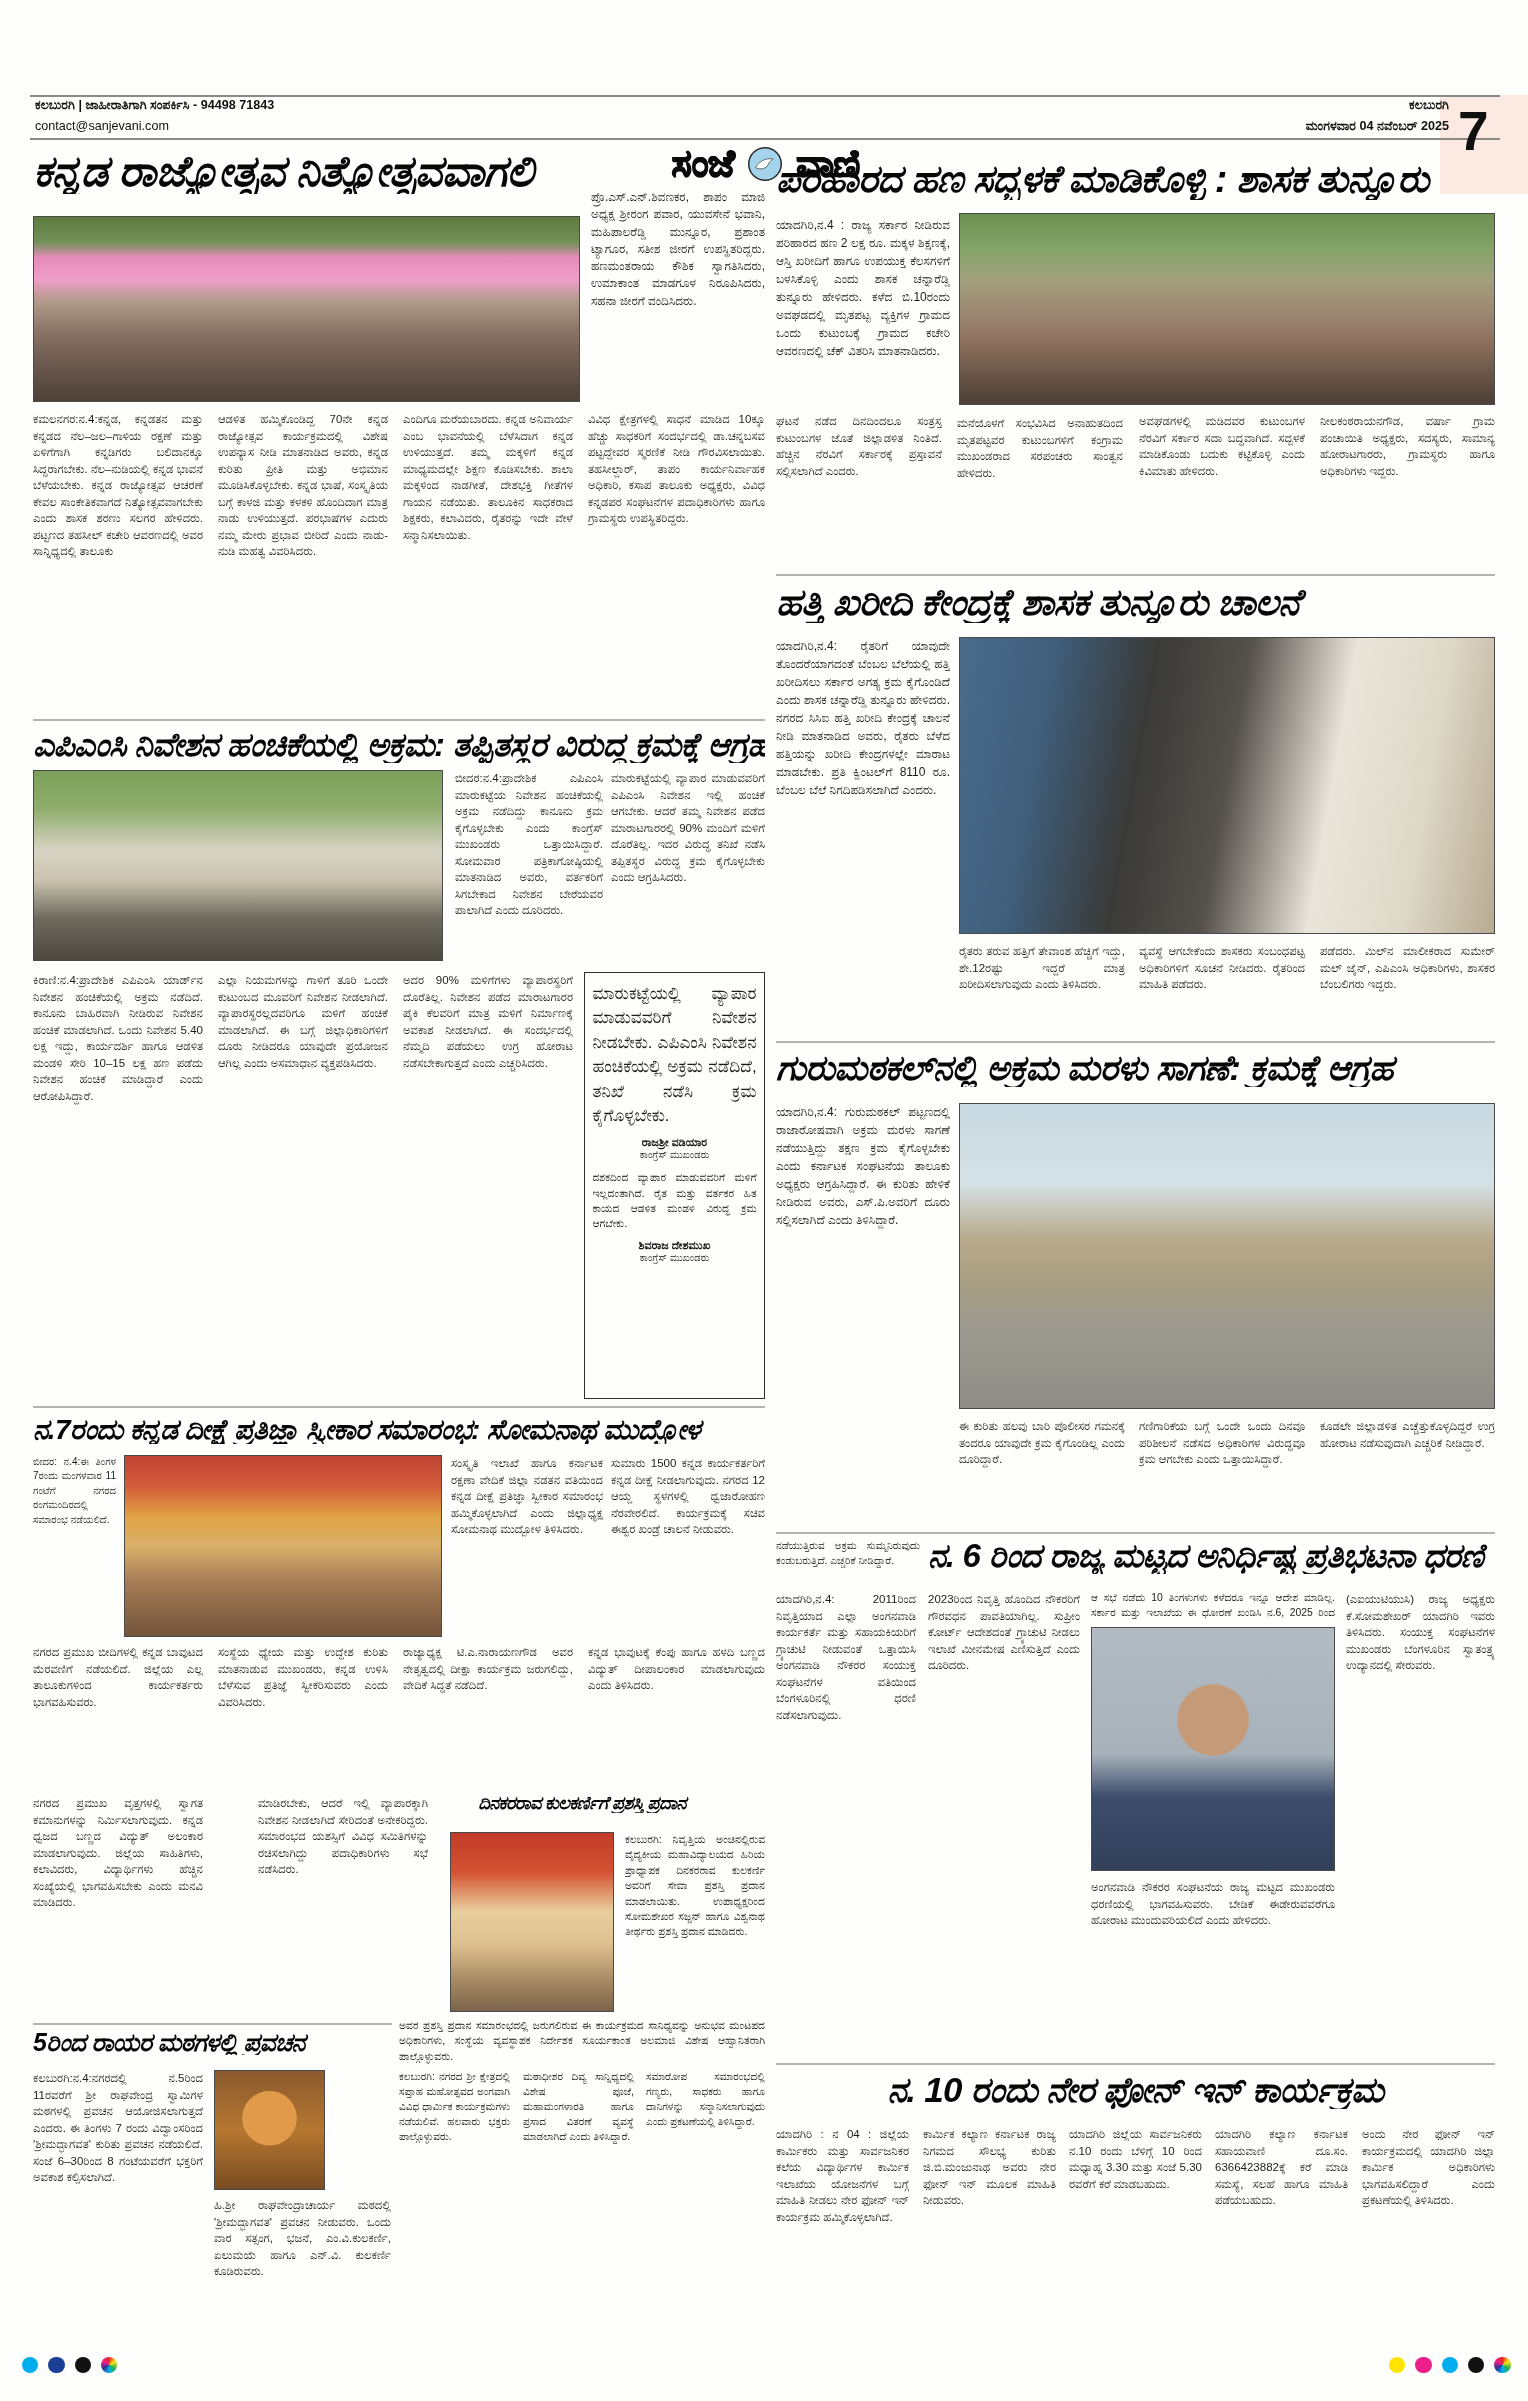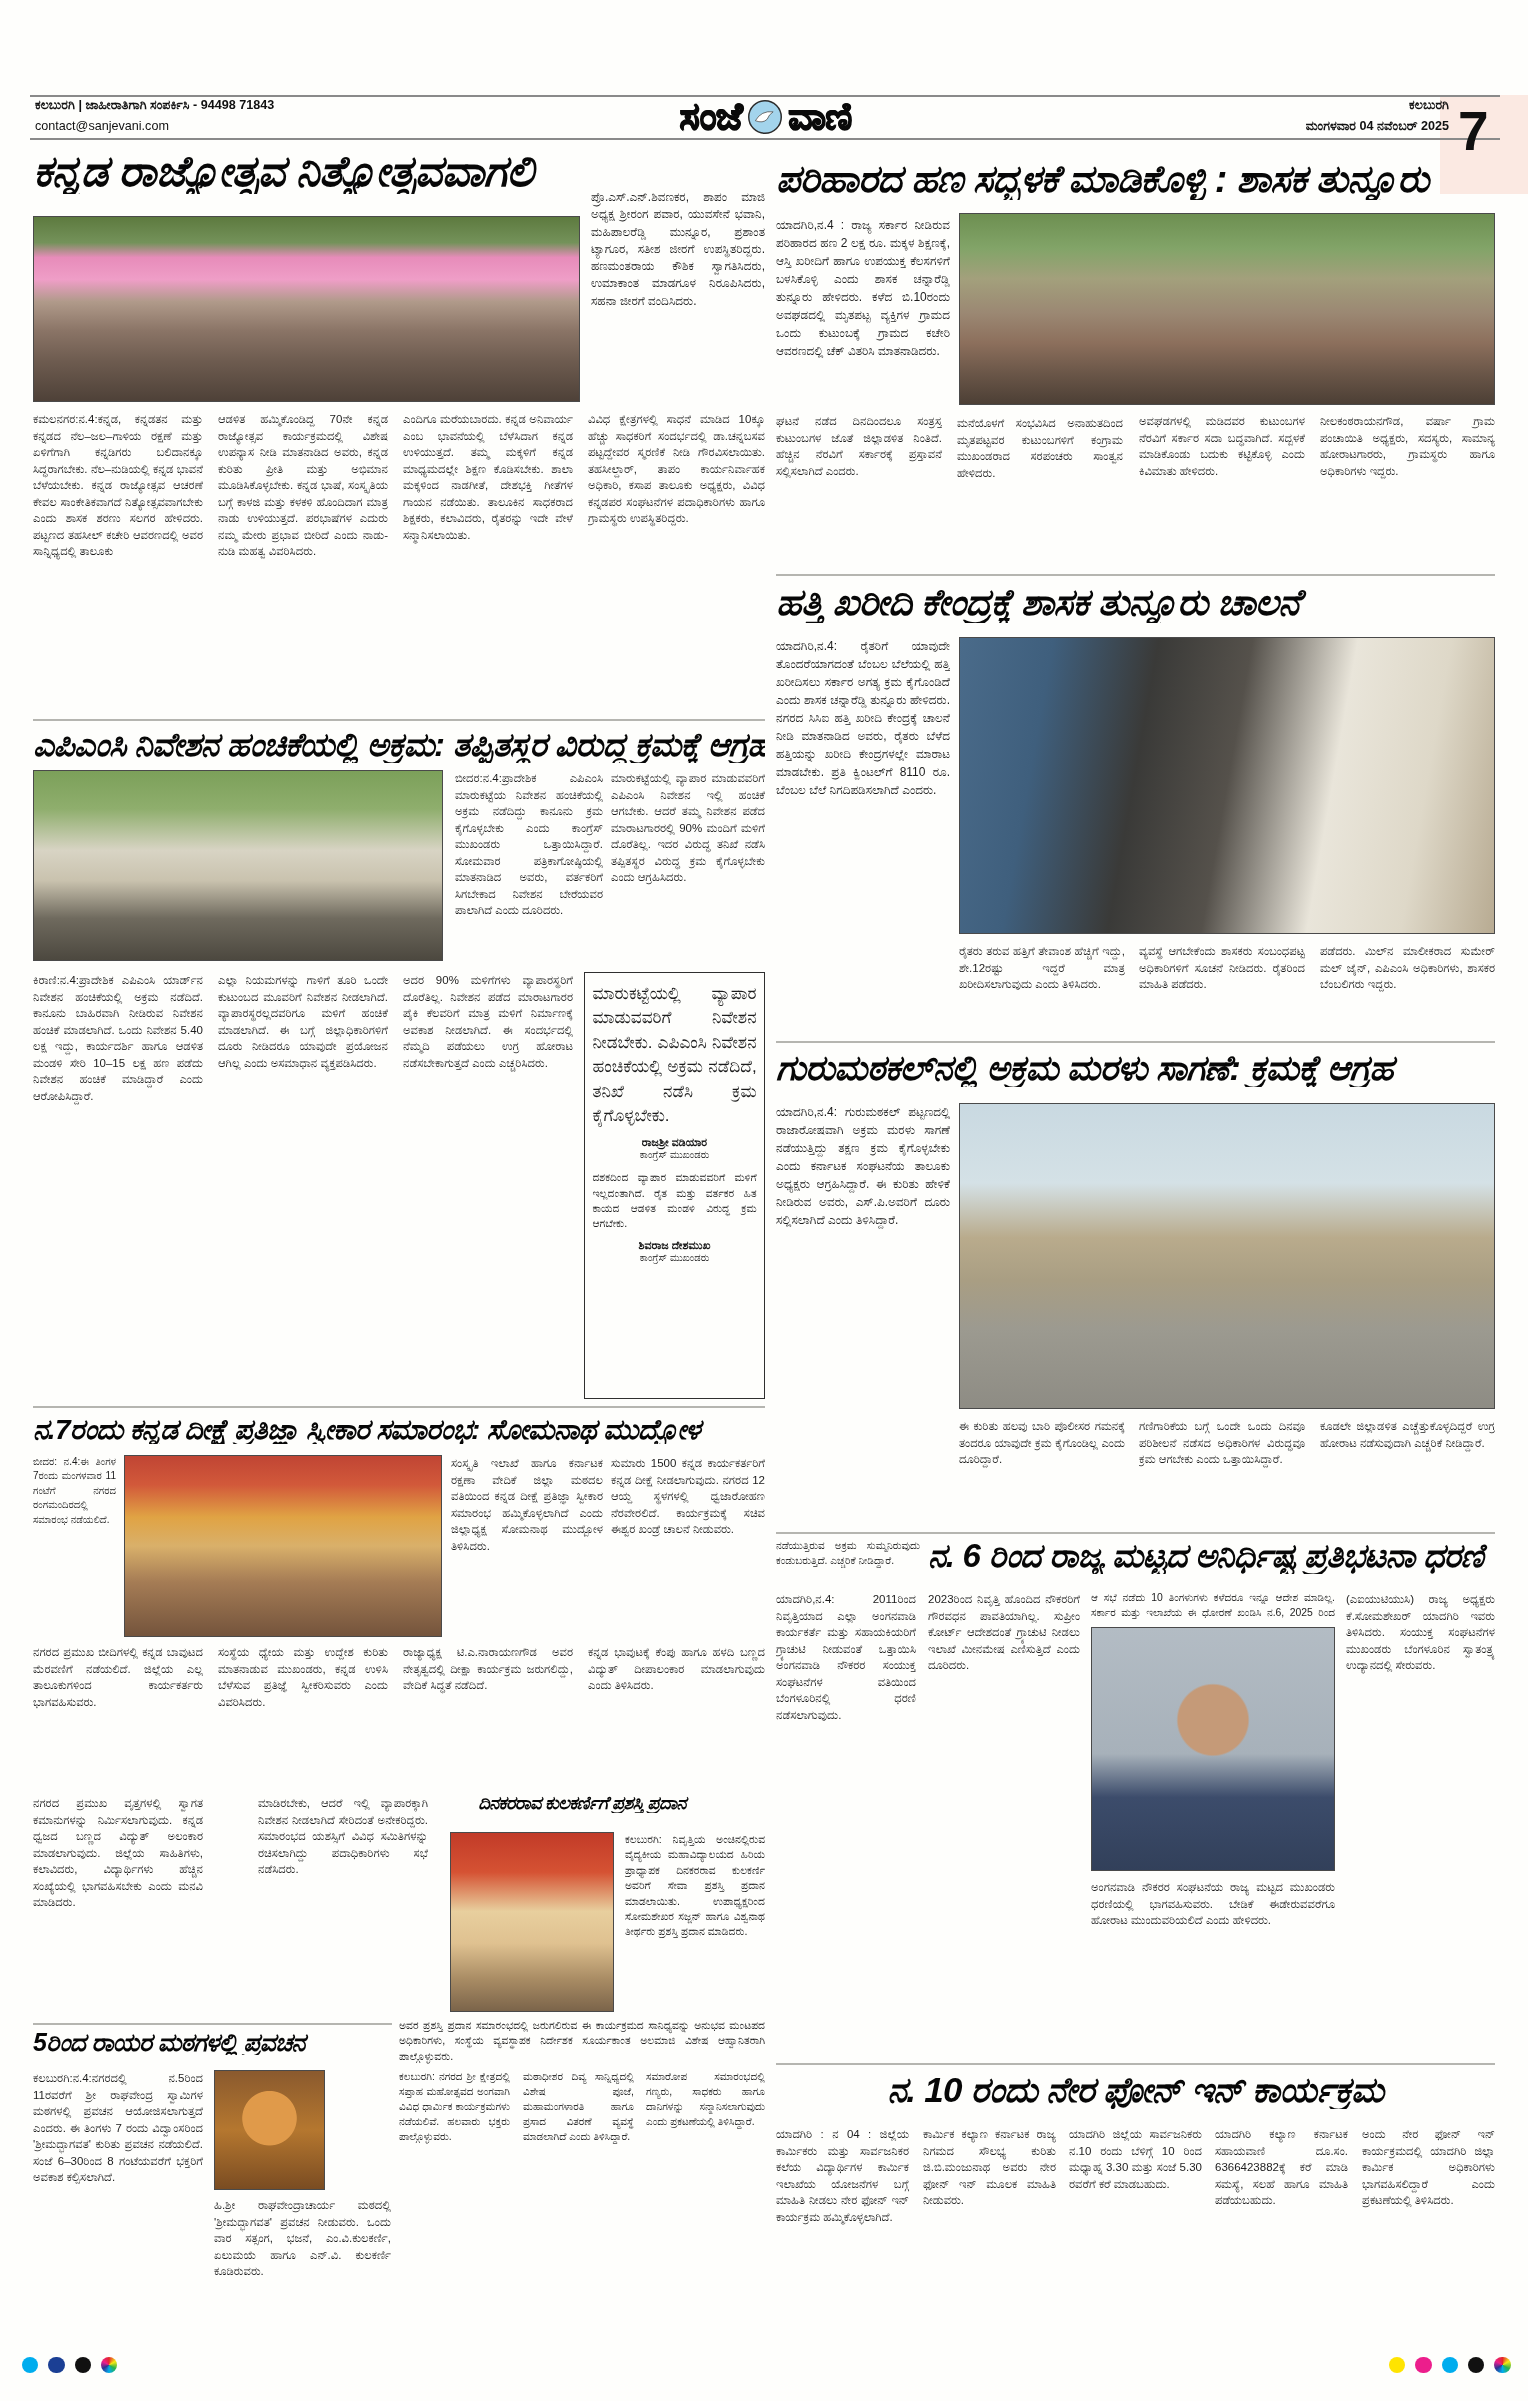--- a/index.html
+++ b/index.html
@@ -17,21 +17,21 @@
   .ph-c{background:linear-gradient(180deg,#7ca05a 0%,#8fae6d 20%,#d8d4c4 42%,#c9c2ae 58%,#6f6a5e 78%,#4c483f 100%);}
   .ph-d{background:linear-gradient(180deg,#c04534 0%,#d2593a 16%,#e0a344 34%,#d9b06a 50%,#a57c55 70%,#74543c 100%);}
   .ph-d2{background:linear-gradient(180deg,#c23b28 0%,#d55233 22%,#e8cf9e 44%,#dfc190 62%,#a98c64 82%,#7b644a 100%);}
   .ph-e{background:linear-gradient(100deg,#4a6b8a 0%,#3f5f7d 16%,#3a3a38 34%,#55514b 50%,#e9e5da 68%,#ded8c8 84%,#b8ab92 100%);}
   .ph-f{background:linear-gradient(180deg,#c9d9e1 0%,#d4e1e6 26%,#b9ab8c 44%,#a99e83 58%,#9c9a90 74%,#8e8c84 100%);}
   .ph-g{background:radial-gradient(circle at 50% 38%,#c59a78 0 18%,rgba(0,0,0,0) 19%),linear-gradient(180deg,#b3bcc4 0%,#a7b1ba 52%,#3c4c6b 70%,#32405a 100%);}
   .ph-ray{background:radial-gradient(circle at 50% 40%,#e09a4a 0 30%,rgba(0,0,0,0) 31%),linear-gradient(180deg,#8a5a2e 0%,#b5772f 50%,#7a4c22 100%);}
   .qbox{border:1.5px solid #2f2f2f;padding:9px 7.4px;box-sizing:border-box;overflow:hidden;}
   .qname{font-weight:800;text-align:center;font-size:11px;margin-top:7.4px;}
   .qtitle{text-align:center;font-size:10px;margin-bottom:9px;}
-  .mast{display:flex;align-items:center;justify-content:center;gap:6px;}
+  .mast{display:flex;align-items:center;justify-content:center;gap:14px;margin-top:47px;}
   .mast-word{font-weight:900;font-size:38px;letter-spacing:-0.7px;color:#0a0a0a;
              text-shadow:0.7px 0 #0a0a0a,-0.7px 0 #0a0a0a,0 0.7px #0a0a0a;}
   .dot{width:16.3px;height:16.3px;border-radius:50%;display:inline-block;margin-right:6.7px;}
   .pgnum{font-weight:800;font-size:55px;line-height:1;color:#101010;}
   .hdr-small{font-size:12.6px;color:#111;}
   .pinkbox{background:#fbe9e2;}
 </style>
 </head>
 <body>
 
@@ -94,21 +94,21 @@
     <div class="body-txt" style="font-size:10.7px;">ದಶಕದಿಂದ ವ್ಯಾಪಾರ ಮಾಡುವವರಿಗೆ ಮಳಿಗೆ ಇಲ್ಲದಂತಾಗಿದೆ. ರೈತ ಮತ್ತು ವರ್ತಕರ ಹಿತ ಕಾಯದ ಆಡಳಿತ ಮಂಡಳಿ ವಿರುದ್ಧ ಕ್ರಮ ಆಗಬೇಕು.</div>
     <div class="qname">ಶಿವರಾಜ ದೇಶಮುಖ</div>
     <div class="qtitle">ಕಾಂಗ್ರೆಸ್ ಮುಖಂಡರು</div>
   </div>
 
   <div class="thinrule" style="left:33px;top:1406px;width:732px;"></div>
 
   <div class="abs hl" style="left:33px;top:1415px;width:732px;font-size:28px;">ನ.7ರಂದು ಕನ್ನಡ ದೀಕ್ಷೆ ಪ್ರತಿಜ್ಞಾ ಸ್ವೀಕಾರ ಸಮಾರಂಭ: ಸೋಮನಾಥ ಮುದ್ಬೋಳ</div>
   <div class="abs body-txt" style="left:33px;top:1455px;width:83px;height:183px;font-size:10px;">ಬೀದರ: ನ.4:ಈ ತಿಂಗಳ 7ರಂದು ಮಂಗಳವಾರ 11 ಗಂಟೆಗೆ ನಗರದ ರಂಗಮಂದಿರದಲ್ಲಿ ಸಮಾರಂಭ ನಡೆಯಲಿದೆ.</div>
   <div class="abs photo ph-d" style="left:124px;top:1455px;width:318px;height:182px;"></div>
-  <div class="abs body-txt" style="left:451px;top:1455px;width:152px;height:183px;">ಸಂಸ್ಕೃತಿ ಇಲಾಖೆ ಹಾಗೂ ಕರ್ನಾಟಕ ರಕ್ಷಣಾ ವೇದಿಕೆ ಜಿಲ್ಲಾ ಮಠದಲ ವತಿಯಿಂದ ಕನ್ನಡ ದೀಕ್ಷೆ ಪ್ರತಿಜ್ಞಾ ಸ್ವೀಕಾರ ಸಮಾರಂಭ ಹಮ್ಮಿಕೊಳ್ಳಲಾಗಿದೆ ಎಂದು ಜಿಲ್ಲಾಧ್ಯಕ್ಷ ಸೋಮನಾಥ ಮುದ್ಬೋಳ ತಿಳಿಸಿದರು.</div>
+  <div class="abs body-txt" style="left:451px;top:1455px;width:152px;height:183px;">ಸಂಸ್ಕೃತಿ ಇಲಾಖೆ ಹಾಗೂ ಕರ್ನಾಟಕ ರಕ್ಷಣಾ ವೇದಿಕೆ ಜಿಲ್ಲಾ ನಡತನ ವತಿಯಿಂದ ಕನ್ನಡ ದೀಕ್ಷೆ ಪ್ರತಿಜ್ಞಾ ಸ್ವೀಕಾರ ಸಮಾರಂಭ ಹಮ್ಮಿಕೊಳ್ಳಲಾಗಿದೆ ಎಂದು ಜಿಲ್ಲಾಧ್ಯಕ್ಷ ಸೋಮನಾಥ ಮುದ್ಬೋಳ ತಿಳಿಸಿದರು.</div>
   <div class="abs body-txt" style="left:611px;top:1455px;width:154px;height:183px;">ಸುಮಾರು 1500 ಕನ್ನಡ ಕಾರ್ಯಕರ್ತರಿಗೆ ಕನ್ನಡ ದೀಕ್ಷೆ ನೀಡಲಾಗುವುದು. ನಗರದ 12 ಆಯ್ದ ಸ್ಥಳಗಳಲ್ಲಿ ಧ್ವಜಾರೋಹಣ ನೆರವೇರಲಿದೆ. ಕಾರ್ಯಕ್ರಮಕ್ಕೆ ಸಚಿವ ಈಶ್ವರ ಖಂಡ್ರೆ ಚಾಲನೆ ನೀಡುವರು.</div>
 
   <div class="abs body-txt" style="left:33px;top:1644px;width:170px;height:142px;">ನಗರದ ಪ್ರಮುಖ ಬೀದಿಗಳಲ್ಲಿ ಕನ್ನಡ ಬಾವುಟದ ಮೆರವಣಿಗೆ ನಡೆಯಲಿದೆ. ಜಿಲ್ಲೆಯ ಎಲ್ಲ ತಾಲೂಕುಗಳಿಂದ ಕಾರ್ಯಕರ್ತರು ಭಾಗವಹಿಸುವರು.</div>
   <div class="abs body-txt" style="left:218px;top:1644px;width:170px;height:142px;">ಸಂಸ್ಥೆಯ ಧ್ಯೇಯ ಮತ್ತು ಉದ್ದೇಶ ಕುರಿತು ಮಾತನಾಡುವ ಮುಖಂಡರು, ಕನ್ನಡ ಉಳಿಸಿ ಬೆಳೆಸುವ ಪ್ರತಿಜ್ಞೆ ಸ್ವೀಕರಿಸುವರು ಎಂದು ವಿವರಿಸಿದರು.</div>
   <div class="abs body-txt" style="left:403px;top:1644px;width:170px;height:142px;">ರಾಜ್ಯಾಧ್ಯಕ್ಷ ಟಿ.ಎ.ನಾರಾಯಣಗೌಡ ಅವರ ನೇತೃತ್ವದಲ್ಲಿ ದೀಕ್ಷಾ ಕಾರ್ಯಕ್ರಮ ಜರುಗಲಿದ್ದು, ವೇದಿಕೆ ಸಿದ್ಧತೆ ನಡೆದಿದೆ.</div>
   <div class="abs body-txt" style="left:588px;top:1644px;width:177px;height:142px;">ಕನ್ನಡ ಭಾವುಟಕ್ಕೆ ಕೆಂಪು ಹಾಗೂ ಹಳದಿ ಬಣ್ಣದ ವಿದ್ಯುತ್ ದೀಪಾಲಂಕಾರ ಮಾಡಲಾಗುವುದು ಎಂದು ತಿಳಿಸಿದರು.</div>
 
   <div class="abs body-txt" style="left:33px;top:1795px;width:170px;height:222px;">ನಗರದ ಪ್ರಮುಖ ವೃತ್ತಗಳಲ್ಲಿ ಸ್ವಾಗತ ಕಮಾನುಗಳನ್ನು ನಿರ್ಮಿಸಲಾಗುವುದು. ಕನ್ನಡ ಧ್ವಜದ ಬಣ್ಣದ ವಿದ್ಯುತ್ ಅಲಂಕಾರ ಮಾಡಲಾಗುವುದು. ಜಿಲ್ಲೆಯ ಸಾಹಿತಿಗಳು, ಕಲಾವಿದರು, ವಿದ್ಯಾರ್ಥಿಗಳು ಹೆಚ್ಚಿನ ಸಂಖ್ಯೆಯಲ್ಲಿ ಭಾಗವಹಿಸಬೇಕು ಎಂದು ಮನವಿ ಮಾಡಿದರು.</div>
   <div class="abs body-txt" style="left:218px;top:1795px;width:170px;height:222px;margin-left:40px;">ಮಾಡಿರಬೇಕು, ಆದರೆ ಇಲ್ಲಿ ವ್ಯಾಪಾರಕ್ಕಾಗಿ ನಿವೇಶನ ನೀಡಲಾಗಿದೆ ಸೇರಿದಂತೆ ಅನೇಕರಿದ್ದರು. ಸಮಾರಂಭದ ಯಶಸ್ಸಿಗೆ ವಿವಿಧ ಸಮಿತಿಗಳನ್ನು ರಚಿಸಲಾಗಿದ್ದು ಪದಾಧಿಕಾರಿಗಳು ಸಭೆ ನಡೆಸಿದರು.</div>
 

